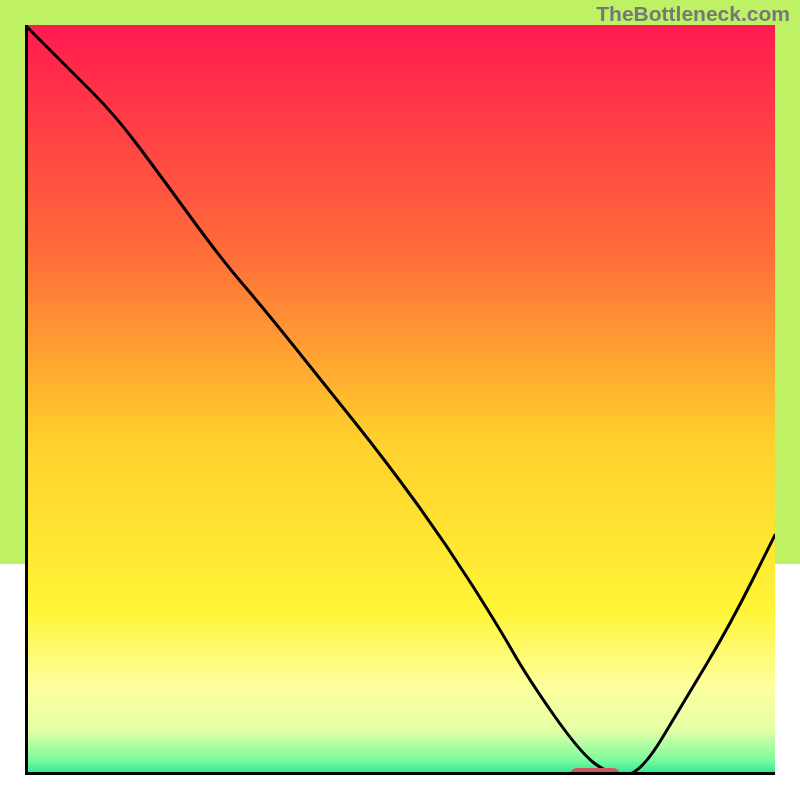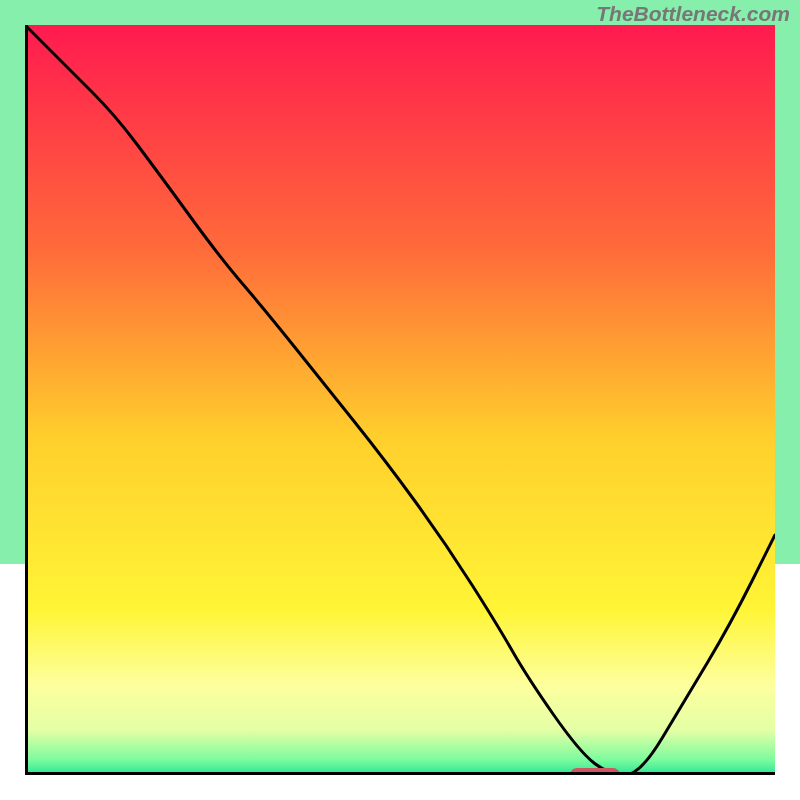--- a/index.html
+++ b/index.html
@@ -6,22 +6,21 @@
     margin: 0;
     padding: 0;
     width: 800px;
     height: 800px;
     overflow: hidden;
   }
   .chart-container {
     position: relative;
     width: 800px;
     height: 564px;
-    background: #86efac;
-    font-style: italic;
+    background: #bef264;
   }
   .plot-area {
     position: absolute;
     left: 25px;
     top: 25px;
     width: 750px;
     height: 750px;
     overflow: hidden;
   }
   .axis-line {

